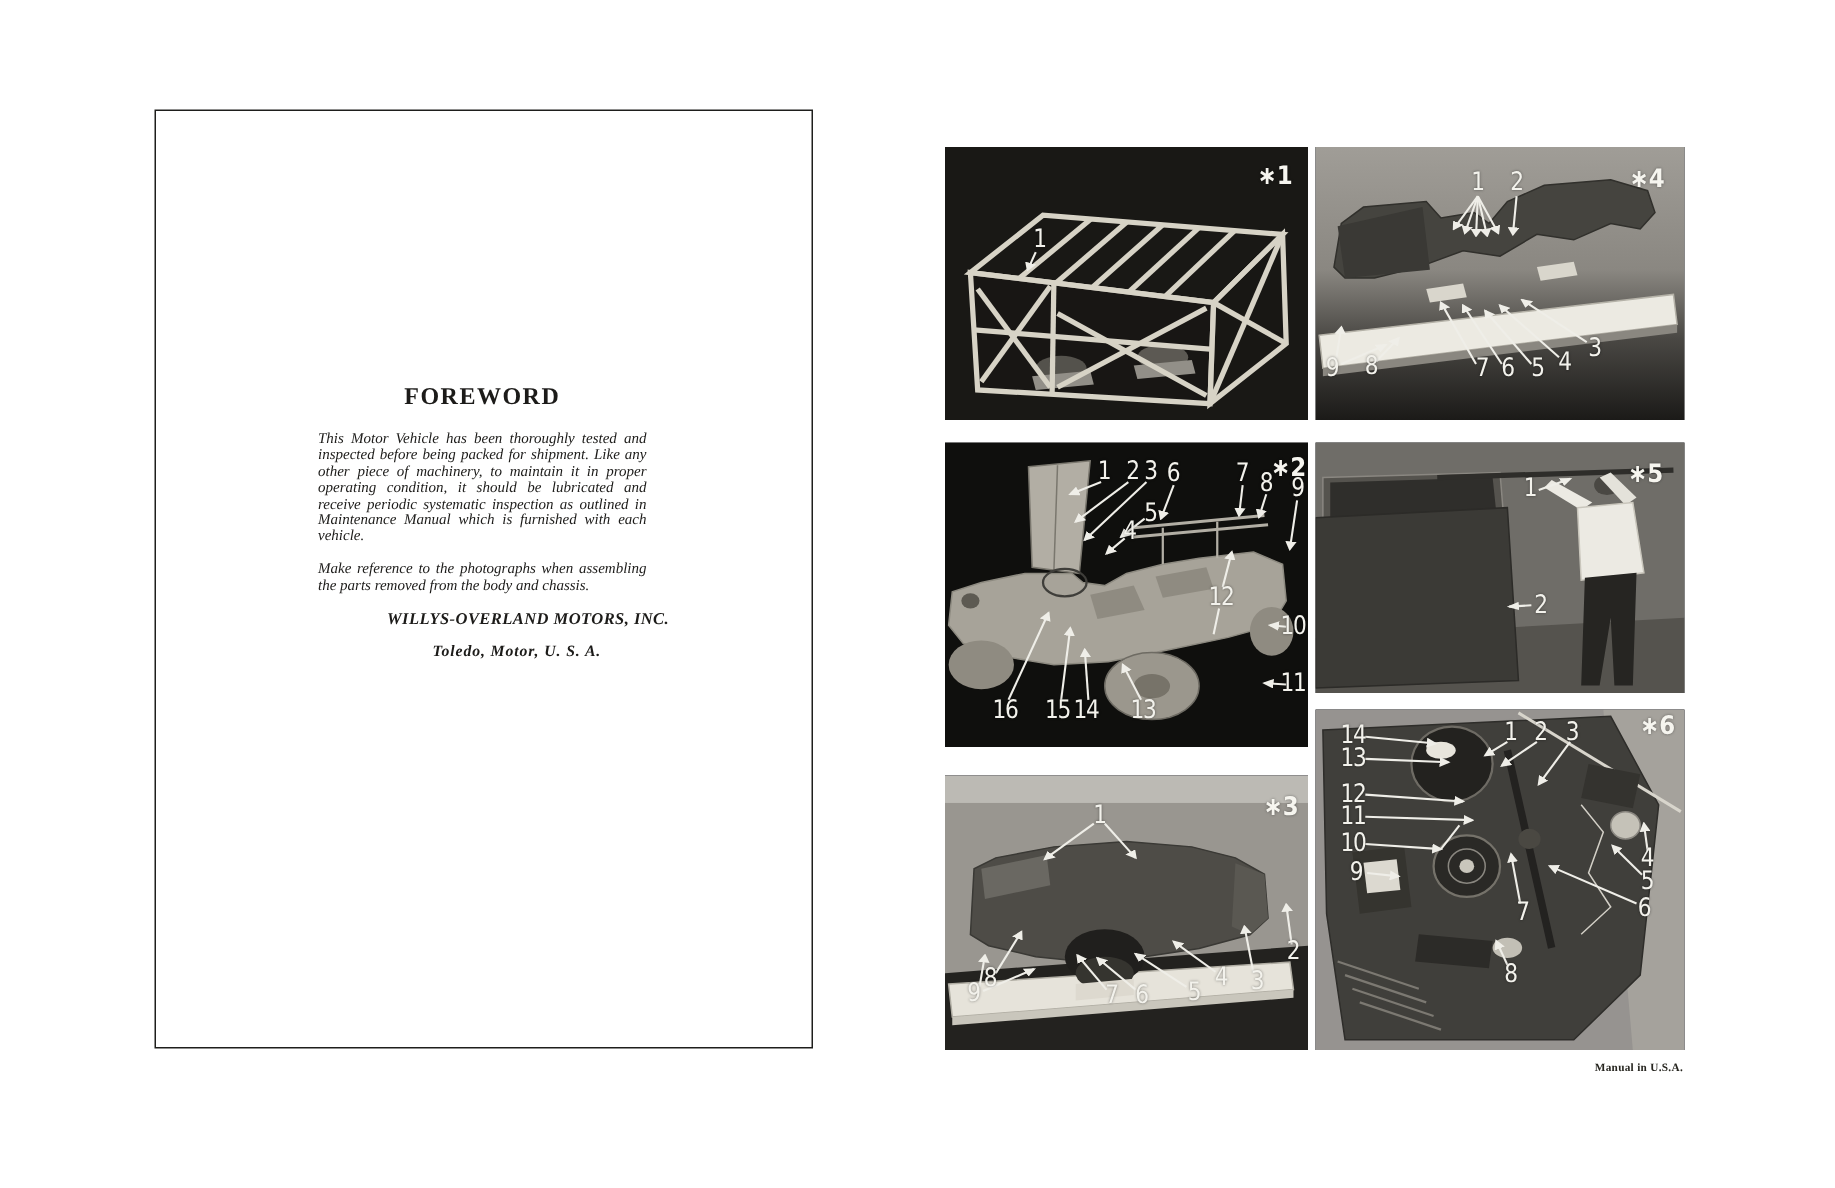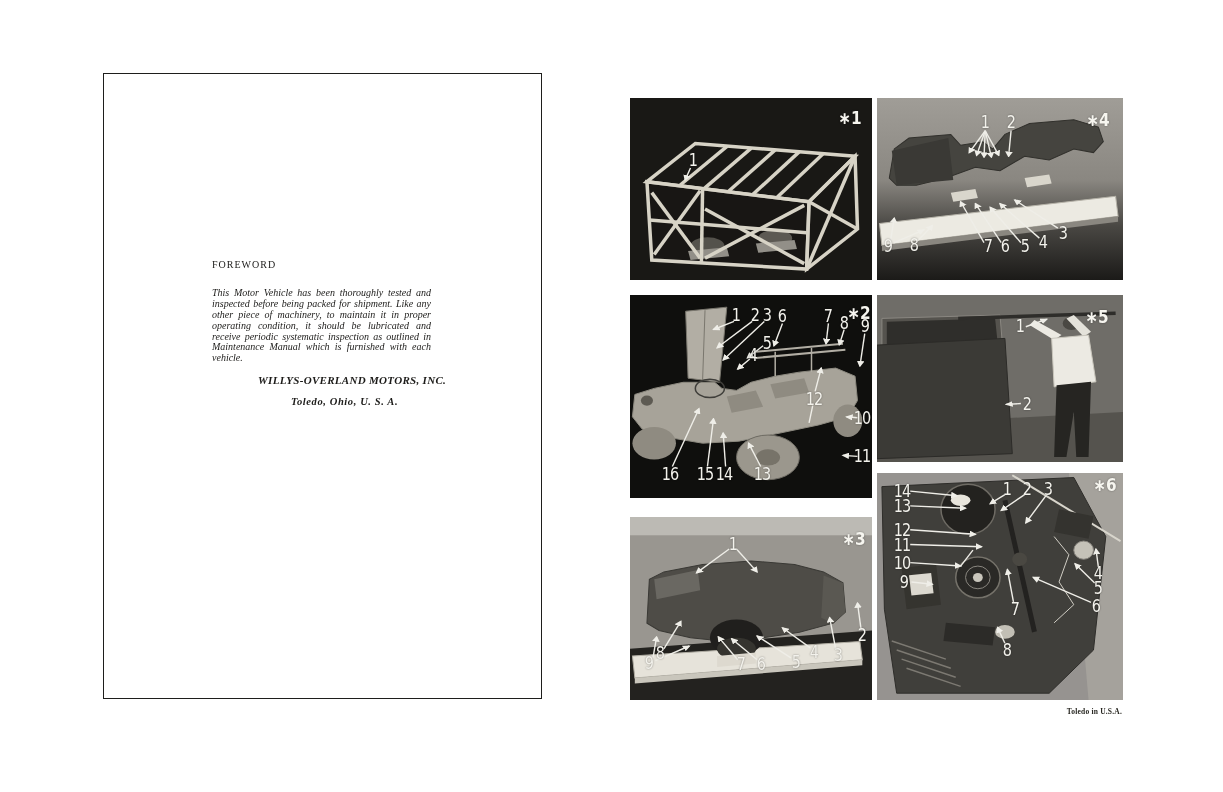--- a/index.html
+++ b/index.html
@@ -11,22 +11,22 @@
   
   .page-left{
     position:absolute;left:103px;top:73px;width:437px;height:624px;
     border:1.5px solid #1e1e1c;background:#ffffff;
   }
   .text-block{
     position:absolute;left:108px;top:186px;width:219px;
     color:#1c1b19;font-size:10px;line-height:10.9px;text-align:justify;
   }
   .foreword-heading{
-    font-size:10px;font-weight:normal;letter-spacing:1px;
-    text-align:left;margin:0 0 17px 0;
+    font-size:16px;font-weight:bold;letter-spacing:1px;
+    text-align:center;margin:0 0 17px 0;
   }
   .text-block p{margin:0 0 11px 0;font-style:italic;}
   .company-block{padding-left:46px;text-align:center;margin-top:3px;}
   .company-name{font-size:11px;font-weight:bold;letter-spacing:.3px;margin:0 0 4px 0;white-space:nowrap;text-align:center;}
   .company-location{font-size:10.5px;font-weight:bold;letter-spacing:.6px;margin:0;white-space:nowrap;}
   
   .fig{position:absolute;overflow:hidden;background:#111;}
   .scene{position:absolute;left:0;top:0;width:100%;height:100%;display:block;}
   .scene *{vector-effect:non-scaling-stroke;}
   .callout{
@@ -46,23 +46,24 @@
     letter-spacing:.2px;color:#26251f;
   }
 </style>
 </head>
 <body>
 
 <div class="page-left">
   <div class="text-block">
     <h1 class="foreword-heading">FOREWORD</h1>
     <p>This Motor Vehicle has been thoroughly tested and inspected before being packed for shipment.  Like any other piece of machinery, to maintain it in proper operating condition, it should be lubricated and receive periodic systematic inspection as outlined in Maintenance Manual which is furnished with each vehicle.</p>
+    <p>Make reference to the photographs when assembling the parts removed from the body and chassis.</p>
     <div class="company-block">
       <p class="company-name">WILLYS-OVERLAND MOTORS, INC.</p>
-      <p class="company-location">Toledo, Ohio, U. S. A.</p>
+      <p class="company-location">Toledo, Motor, U. S. A.</p>
     </div>
   </div>
 </div>
 
 <div class="fig" style="left:630px;top:98px;width:242px;height:182px">
   <svg class="scene" viewBox="0 0 100 100" preserveAspectRatio="none">
     <defs>
         <marker id="ah1" viewBox="0 0 10 10" refX="8" refY="5" markerWidth="5" markerHeight="5" orient="auto-start-reverse">
           <path d="M0,0L10,5L0,10z" fill="#efeee8"></path>
         </marker>
@@ -354,13 +355,13 @@
     <span class="callout" style="left: 53%; top: 7%;">1</span>
     <span class="callout" style="left: 61%; top: 7%;">2</span>
     <span class="callout" style="left: 69.5%; top: 7%;">3</span>
     <span class="callout" style="left: 90%; top: 44%;">4</span>
     <span class="callout" style="left: 90%; top: 50.5%;">5</span>
     <span class="callout" style="left: 89%; top: 58.5%;">6</span>
     <span class="callout" style="left: 56%; top: 60%;">7</span>
     <span class="callout" style="left: 53%; top: 78%;">8</span>
   </div>
 
-<div class="printed-note">Toledo in U.S.A.</div>
+<div class="printed-note">Manual in U.S.A.</div>
 
 </body></html>

